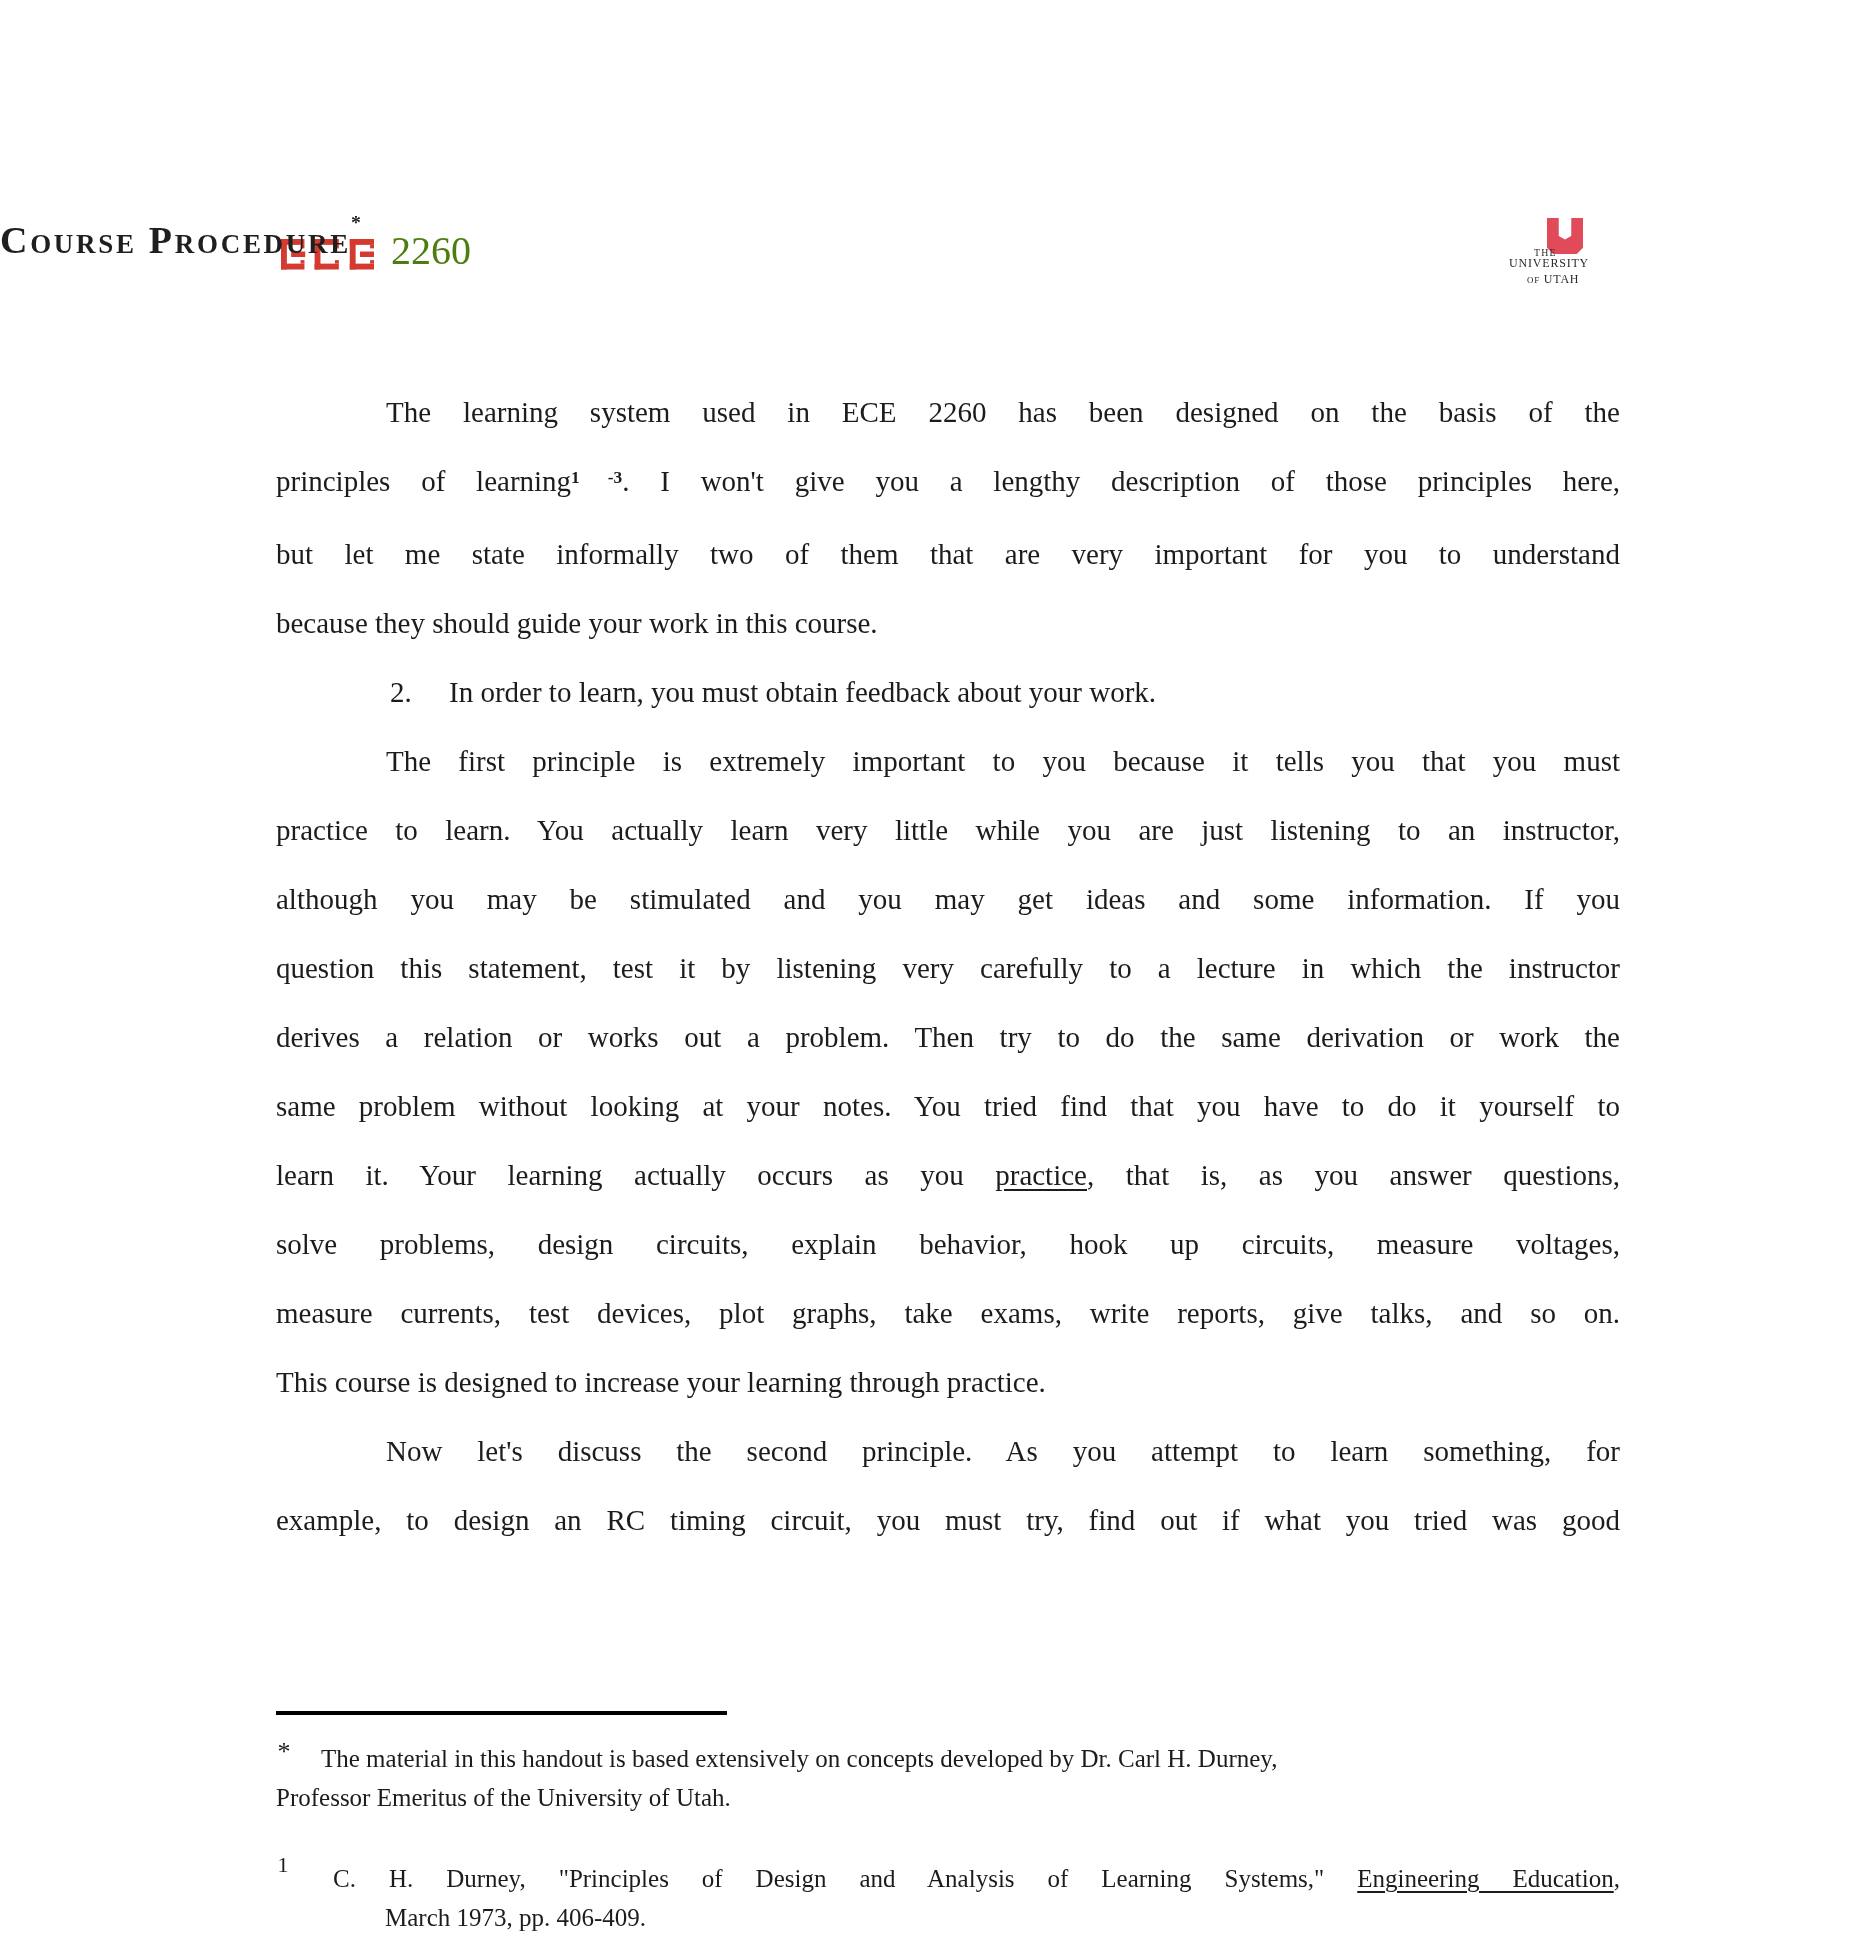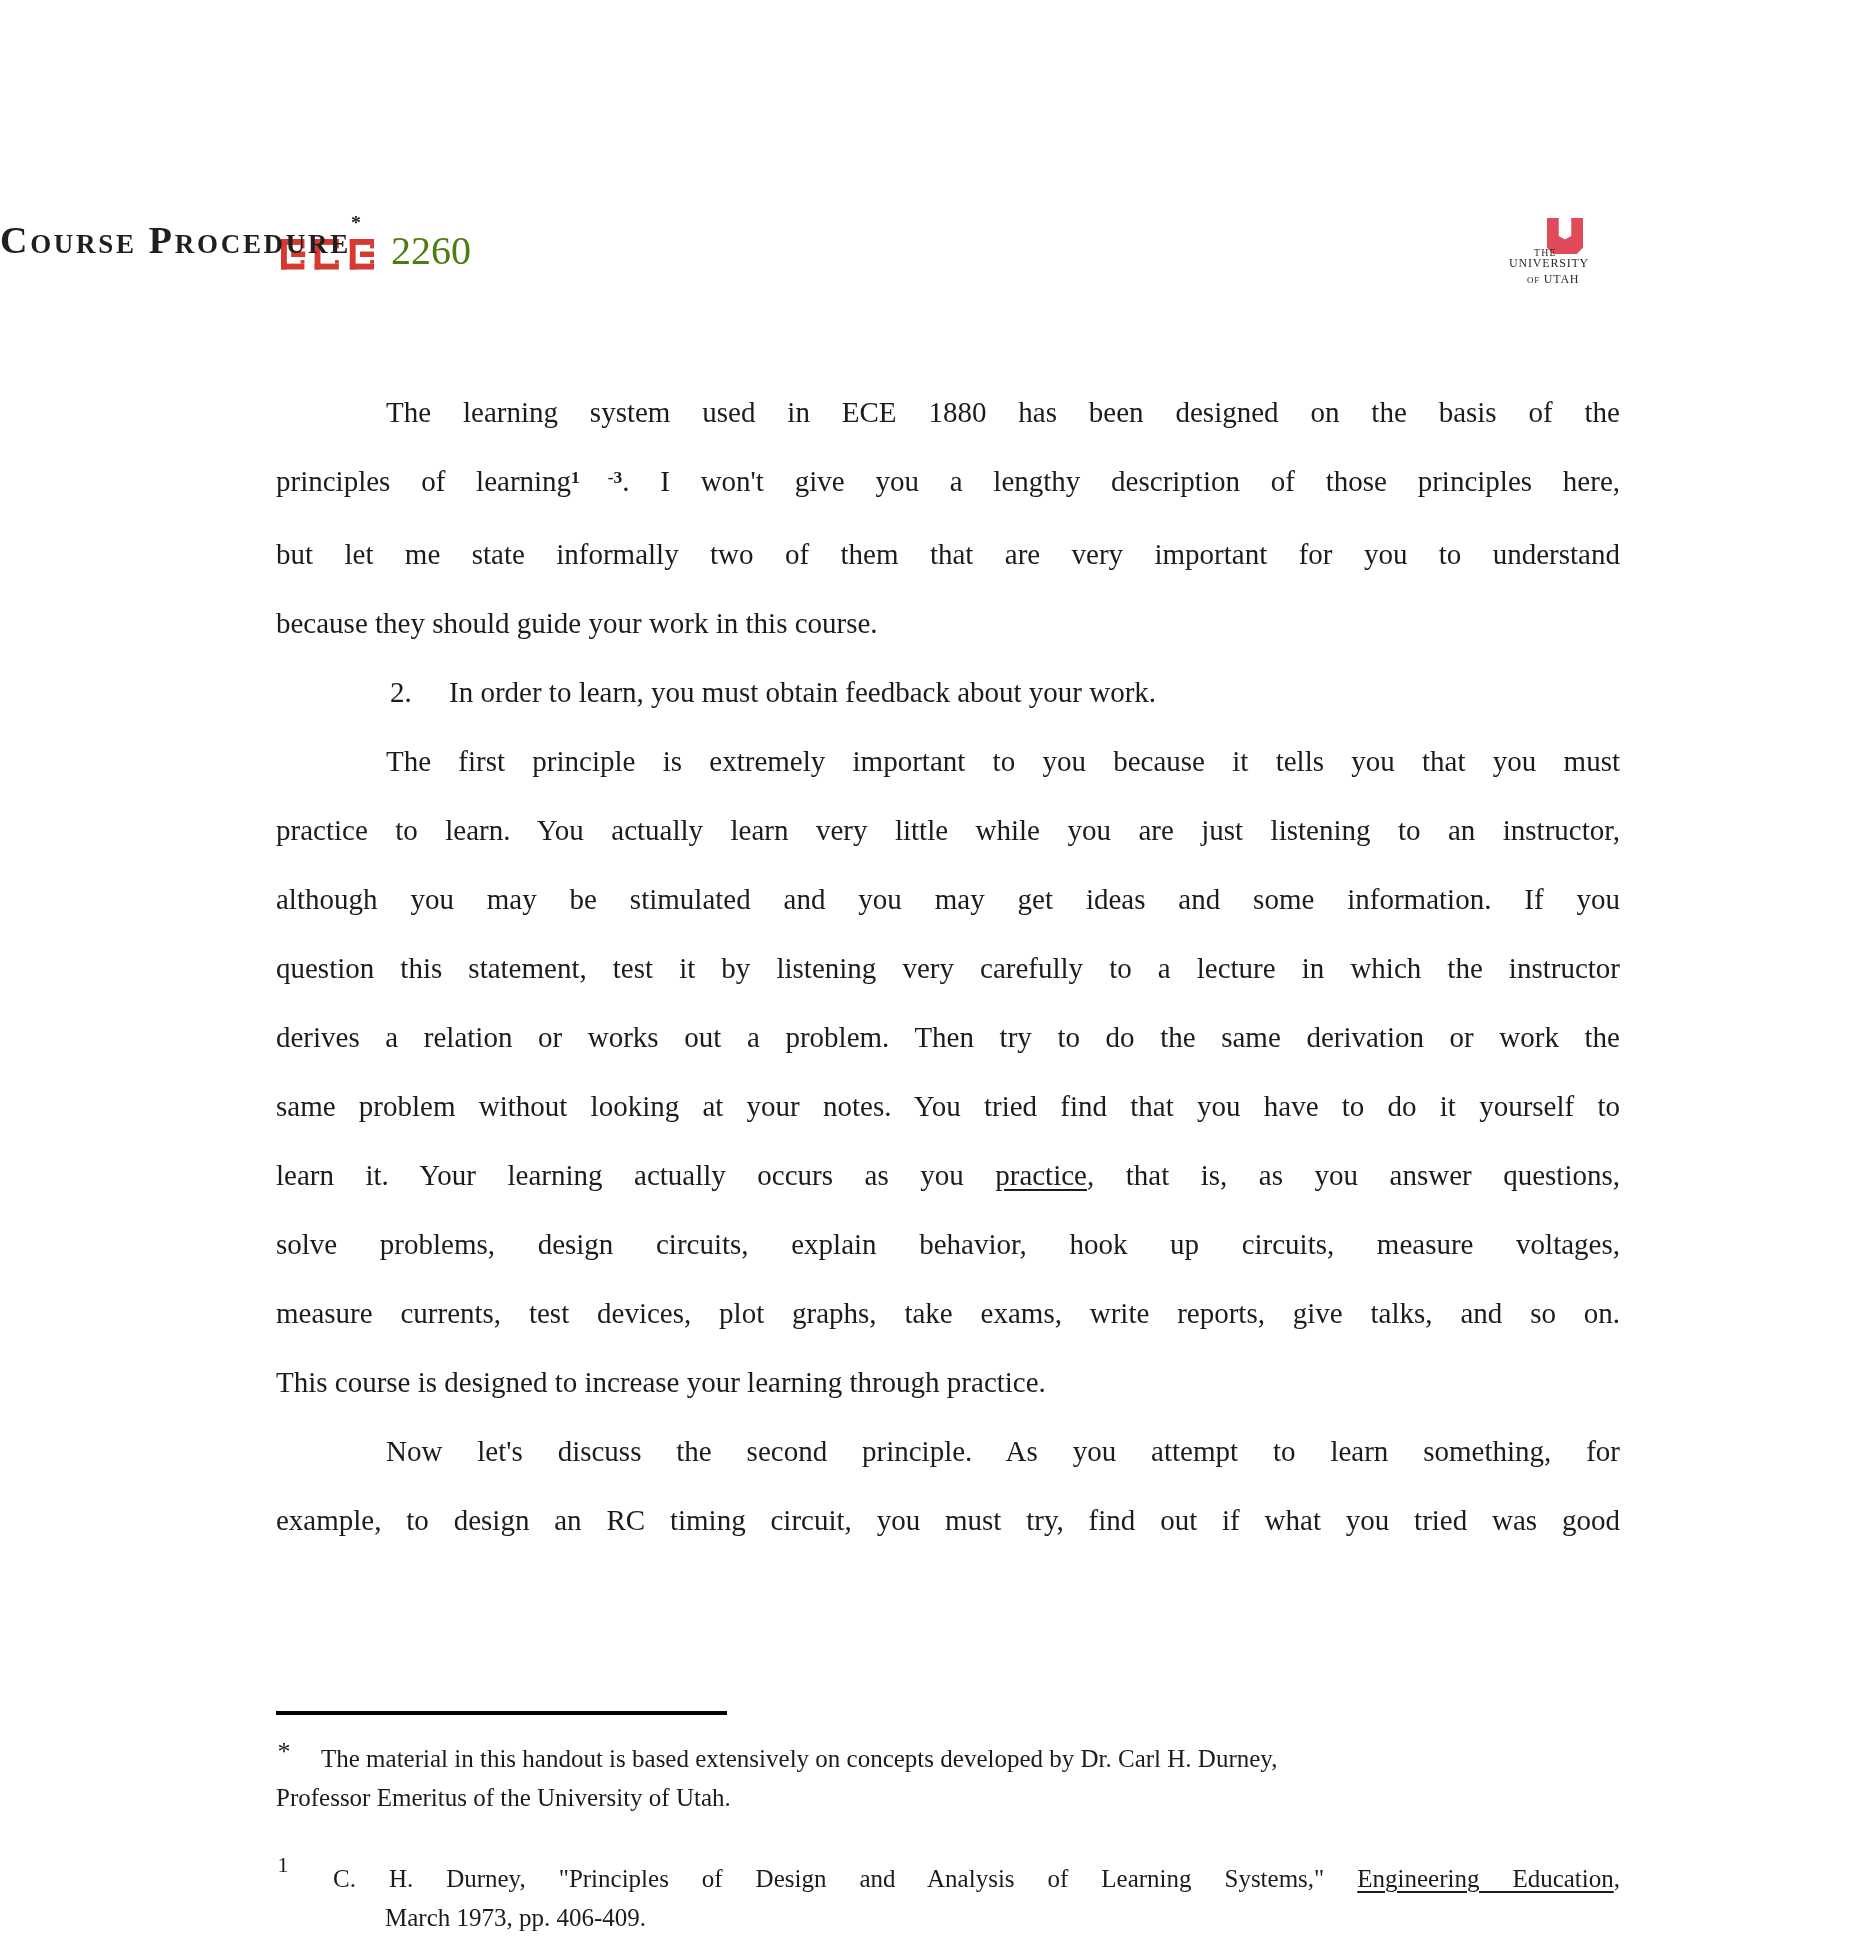--- a/index.html
+++ b/index.html
@@ -94,21 +94,21 @@
       <svg width="36" height="36" viewBox="0 0 92 92">
         <path fill="#e04a59" d="M0,0 H30 V46 L46,55 L62,46 V0 H92 V76 L76,92 H16 L0,76 Z"></path>
       </svg>
     </div>
     <div id="utah-the">THE</div>
     <div id="utah-university">UNIVERSITY</div>
     <div id="utah-of-utah"><span class="of">OF</span>&nbsp;<span>UTAH</span></div>
   </div>
 
   <div id="body-text">
-      <div class="line indent"><span>The learning system used in ECE 1880 has been designed on the basis of the</span></div>
+      <div class="line indent"><span>The learning system used in ECE 2260 has been designed on the basis of the</span></div>
       <div class="line"><span>principles of learning</span><sup class="ref">1 -3</sup><span>.  I won't give you a lengthy description of those principles here,</span></div>
       <div class="line"><span>but let me state informally two of them that are very important for you to understand</span></div>
       <div class="line last"><span>because they should guide your work in this course.</span></div>
       <div class="line last list"><span class="num">2.</span><span>In order to learn, you must obtain feedback about your work.</span></div>
       <div class="line indent"><span>The first principle is extremely important to you because it tells you that you must</span></div>
       <div class="line"><span>practice to learn.  You actually learn very little while you are just listening to an instructor,</span></div>
       <div class="line"><span>although you may be stimulated and you may get ideas and some information.  If you</span></div>
       <div class="line"><span>question this statement, test it by listening very carefully to a lecture in which the instructor</span></div>
       <div class="line"><span>derives a relation or works out a problem.  Then try to do the same derivation or work the</span></div>
       <div class="line"><span>same problem without looking at your notes.  You tried find that you have to do it yourself to</span></div>

